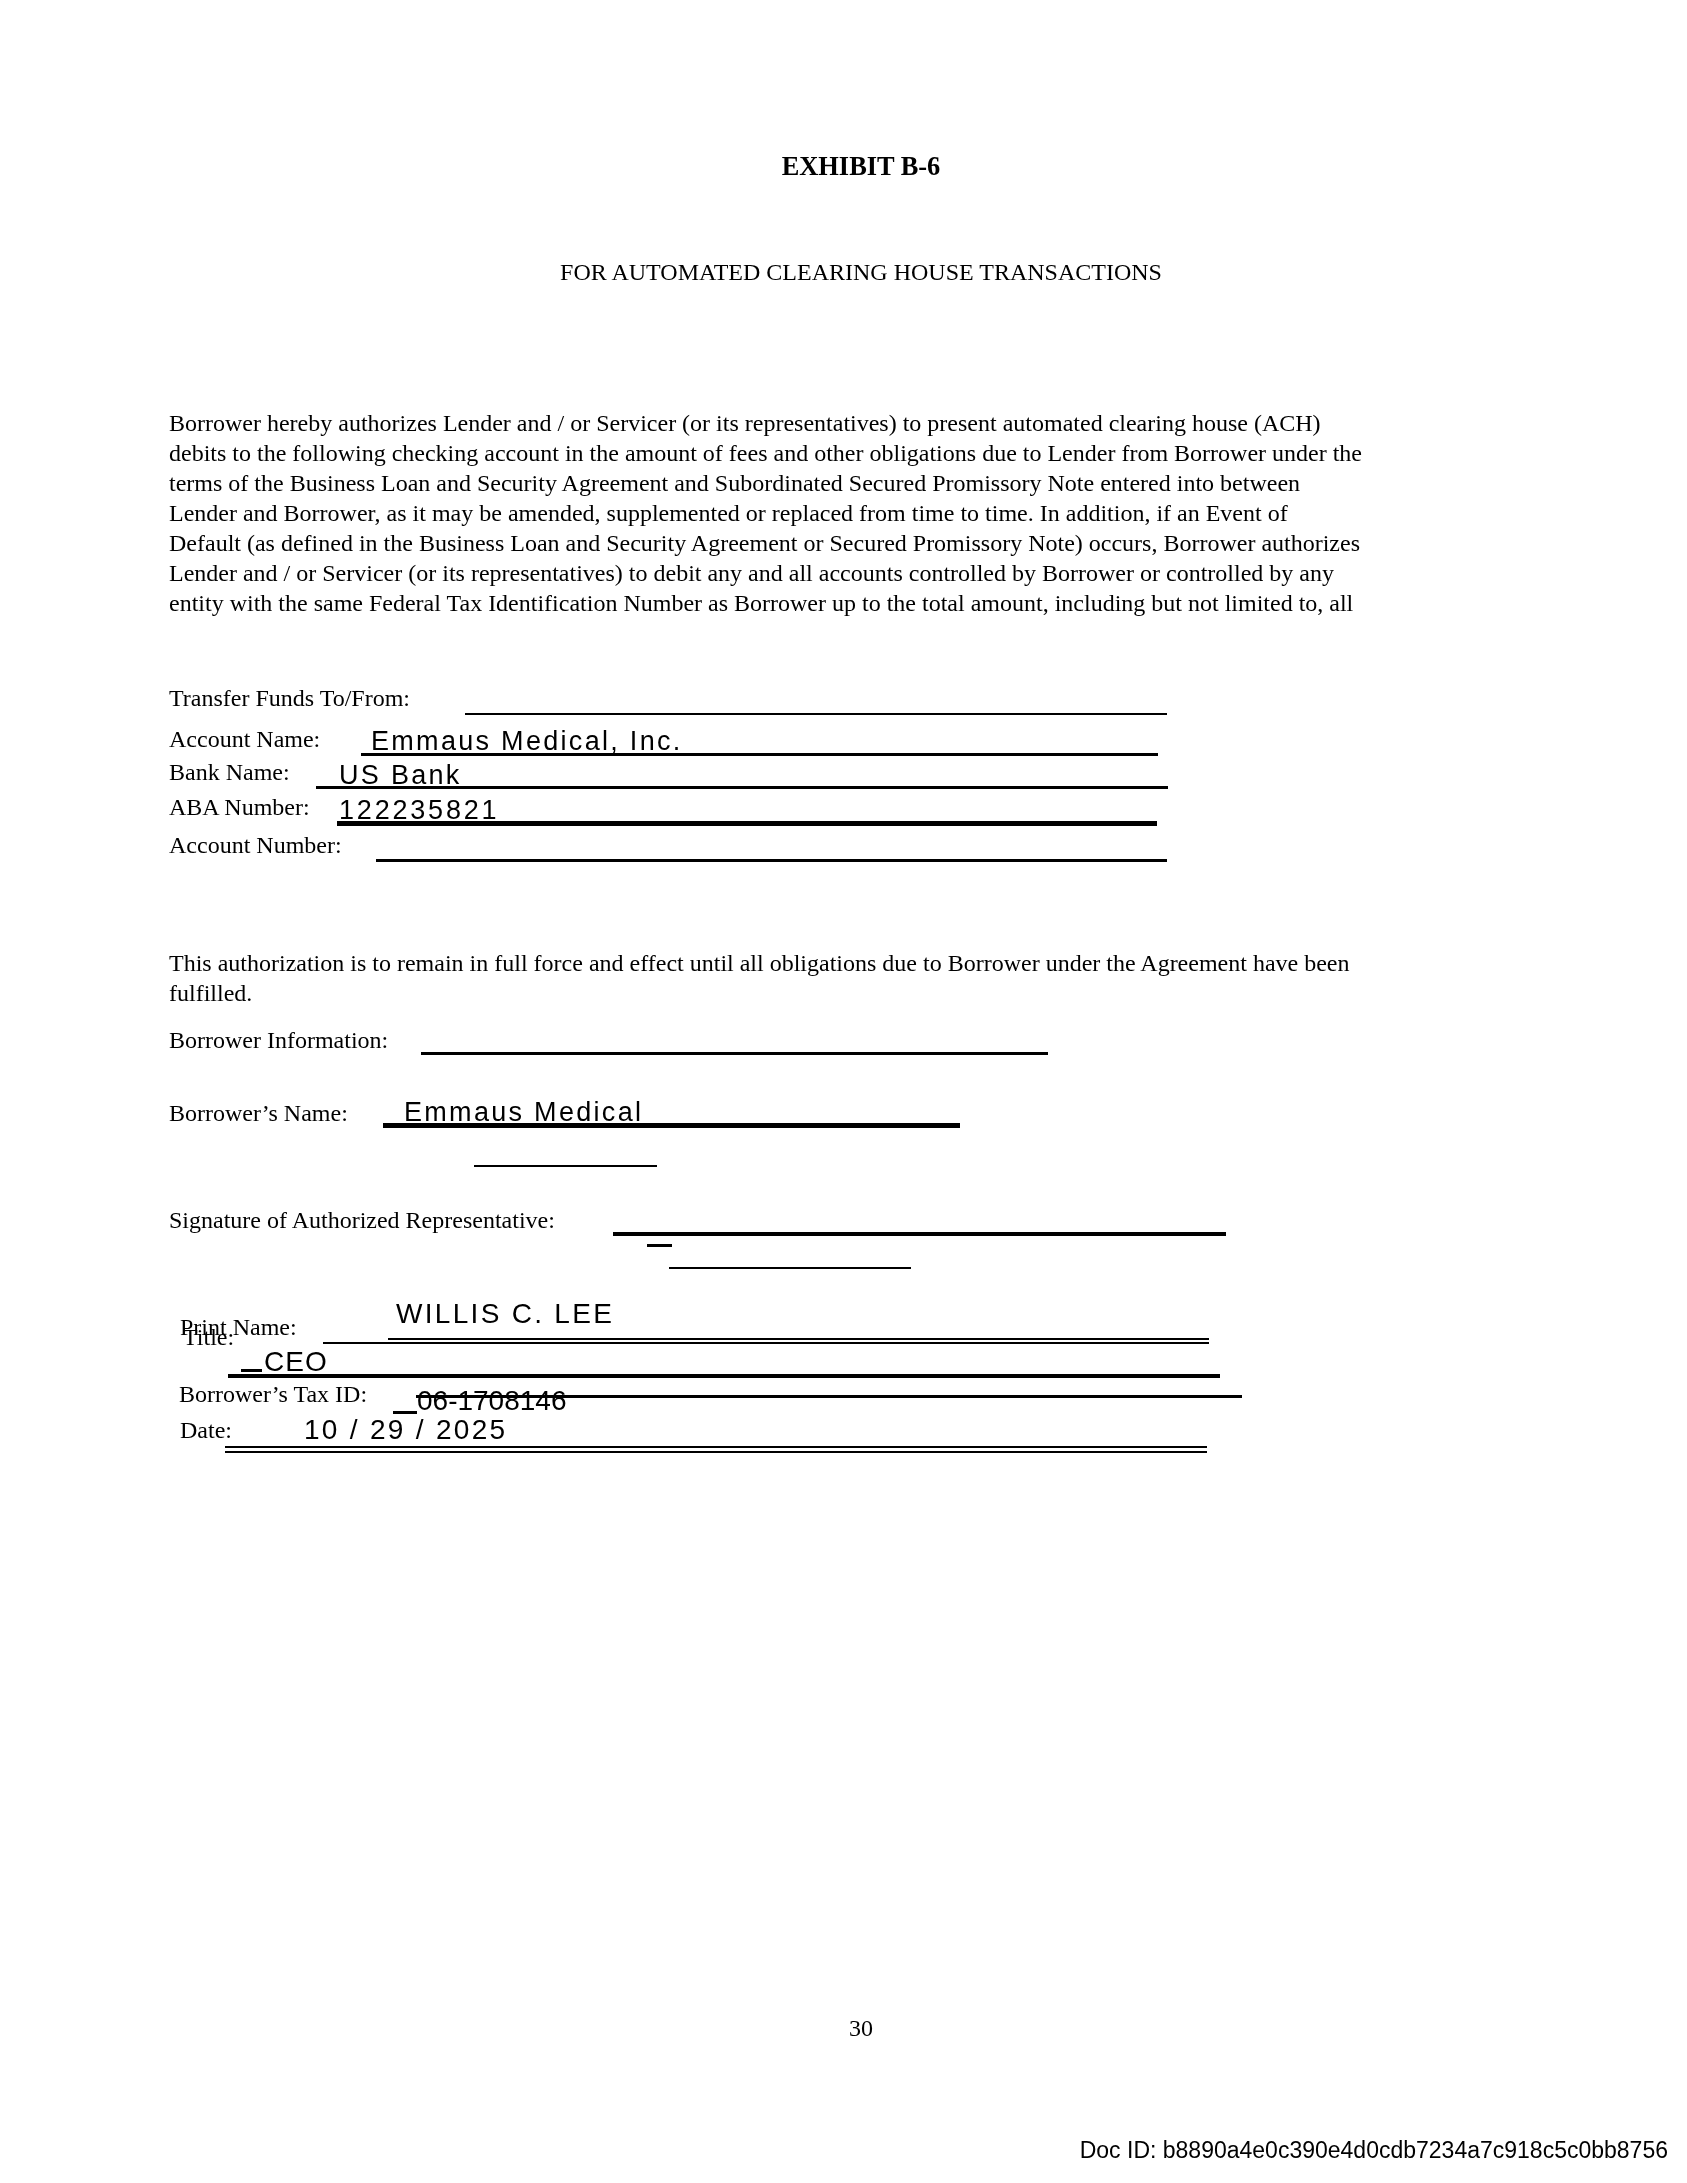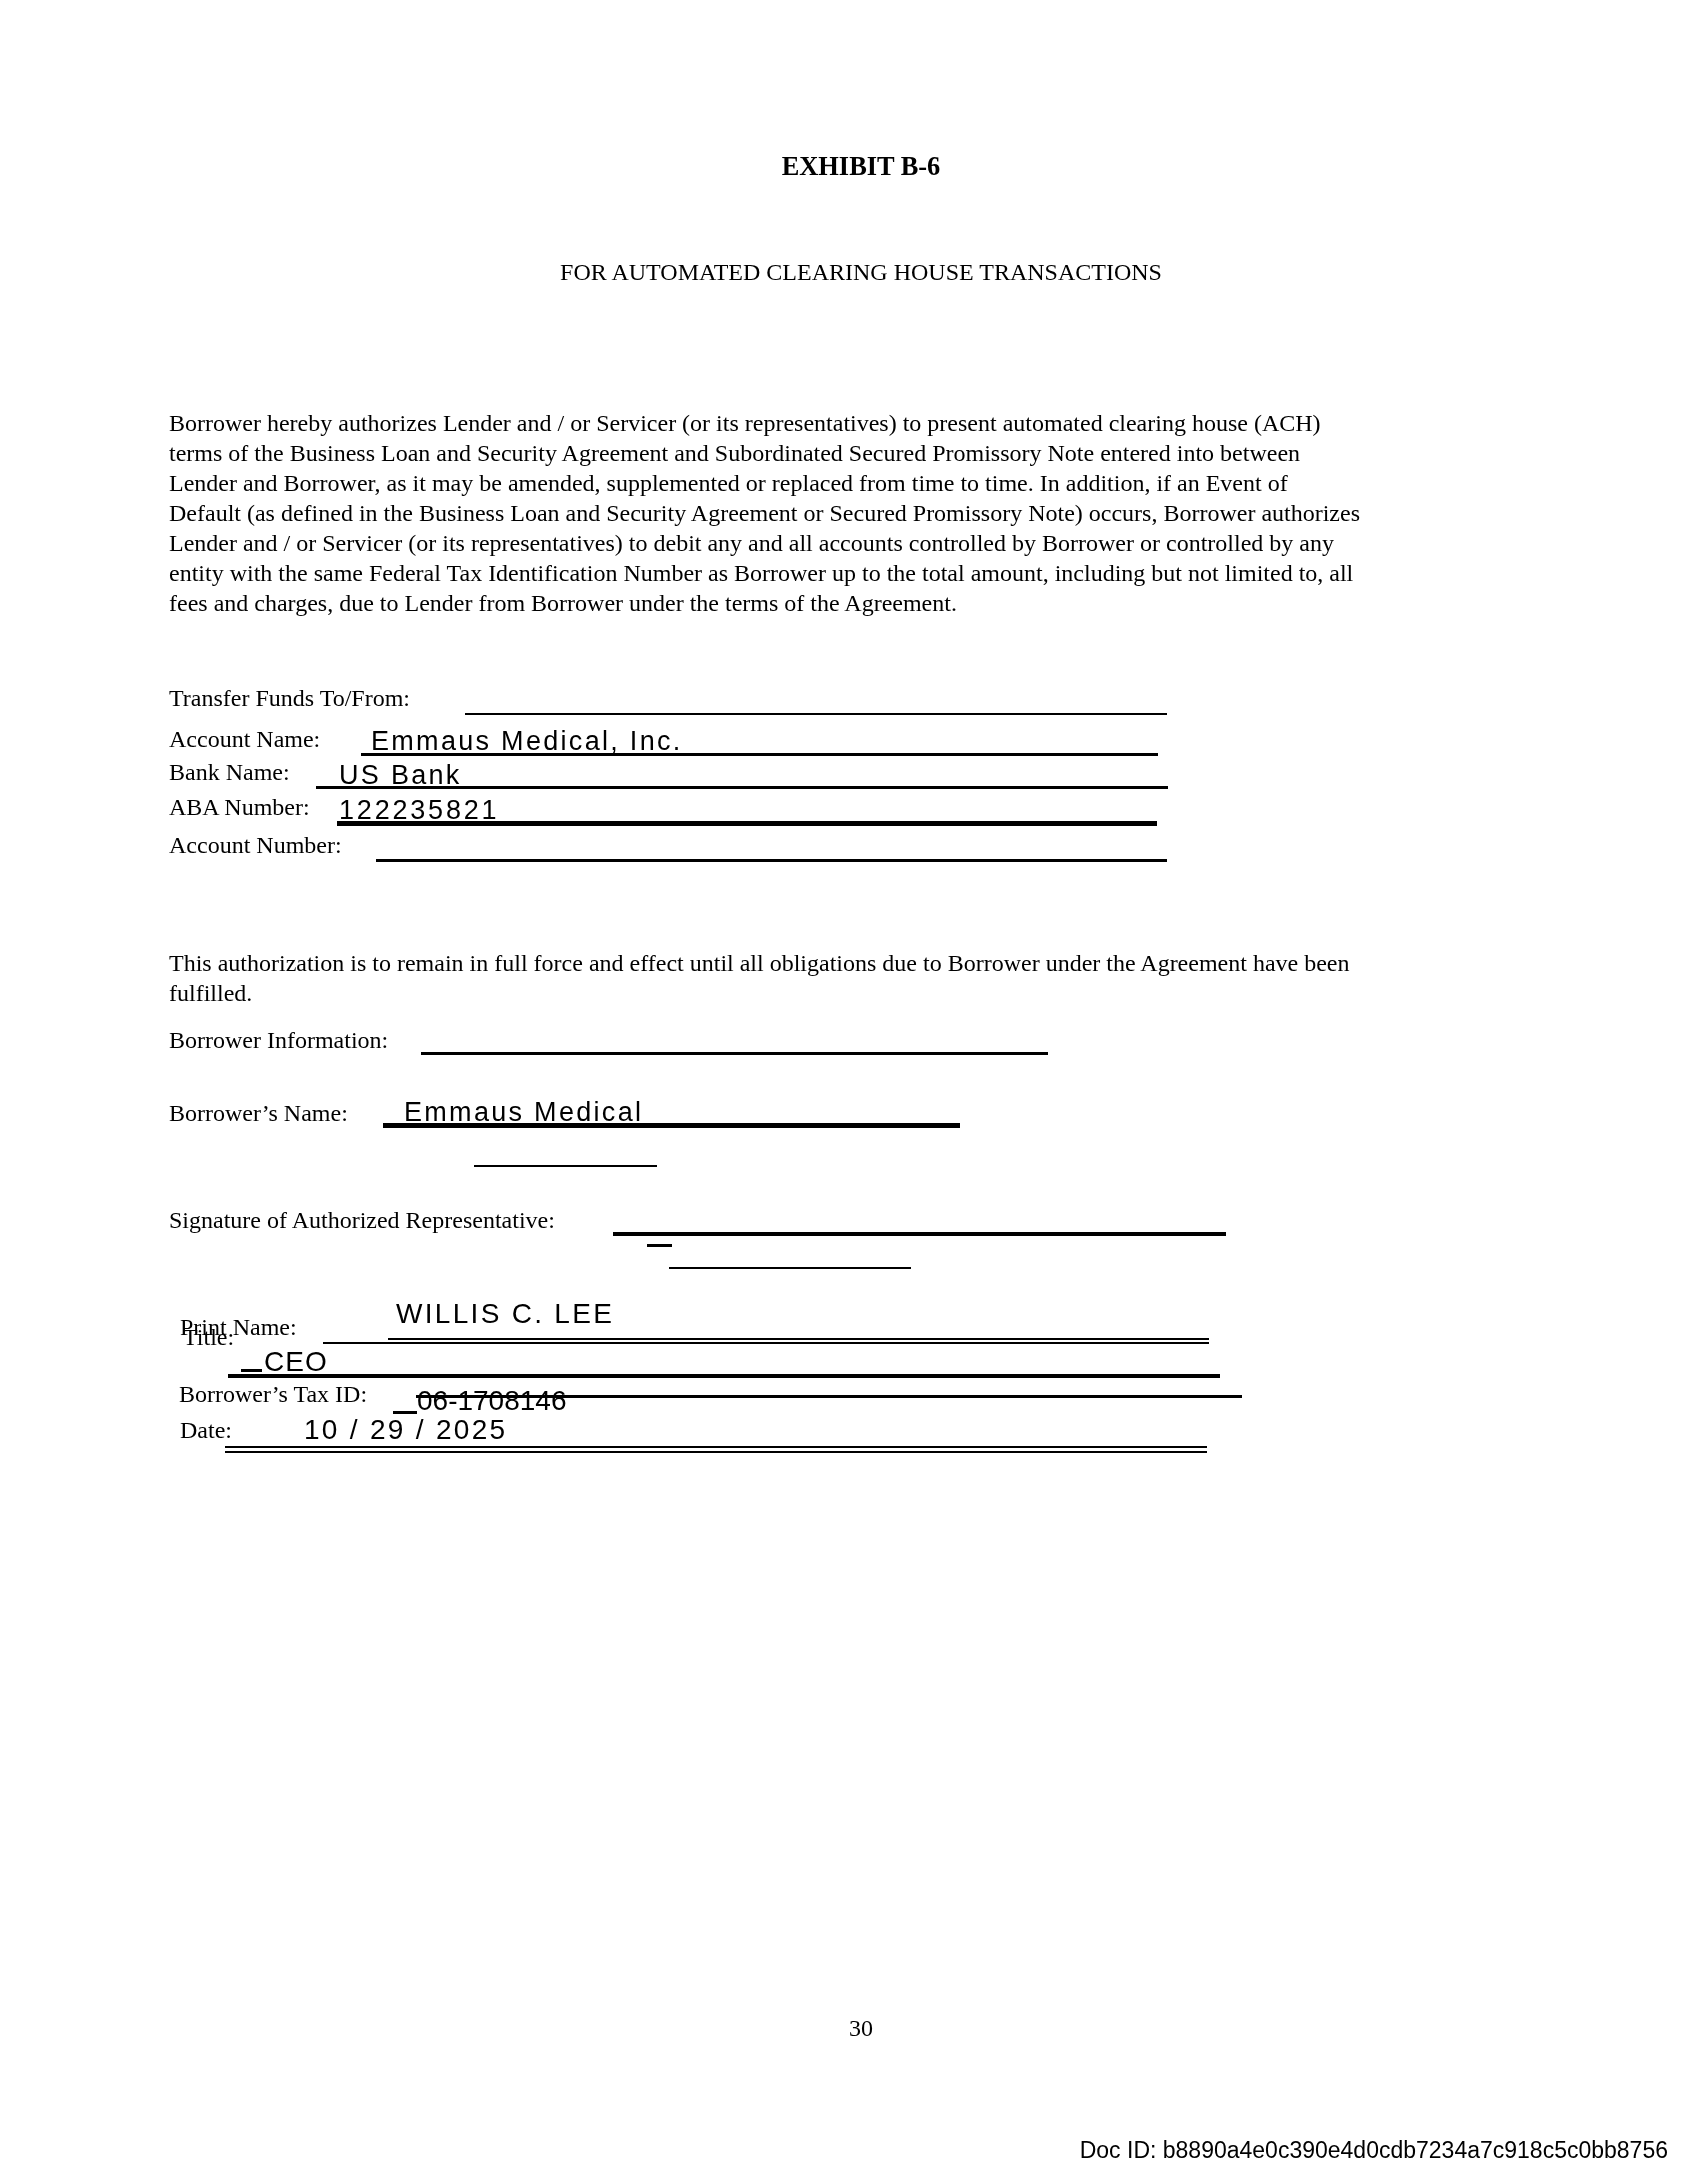--- a/index.html
+++ b/index.html
@@ -55,26 +55,26 @@
 
 <div class="page">
 
   <div class="exhibit-title">EXHIBIT B-6</div>
   <div class="heading">
     <div>FOR AUTOMATED CLEARING HOUSE TRANSACTIONS</div>
   </div>
 
   <div class="para para1">
     <div class="pline">Borrower hereby authorizes Lender and / or Servicer (or its representatives) to present automated clearing house (ACH)</div>
+    <div class="pline">debits to the following checking account in the amount of fees and other obligations due to Lender from Borrower under the</div>
     <div class="pline">terms of the Business Loan and Security Agreement and Subordinated Secured Promissory Note entered into between</div>
     <div class="pline">Lender and Borrower, as it may be amended, supplemented or replaced from time to time. In addition, if an Event of</div>
     <div class="pline">Default (as defined in the Business Loan and Security Agreement or Secured Promissory Note) occurs, Borrower authorizes</div>
     <div class="pline">Lender and / or Servicer (or its representatives) to debit any and all accounts controlled by Borrower or controlled by any</div>
     <div class="pline">entity with the same Federal Tax Identification Number as Borrower up to the total amount, including but not limited to, all</div>
-    <div class="pline">fees and charges, due to Lender from Borrower under the terms of the Agreement.</div>
   </div>
 
   <div class="lbl" style="left:169px; top:685px;">Transfer Funds To/From:</div>
   <div class="rule" style="left:465px; top:713px; width:702px; height:2.3px;"></div>
 
   <div class="lbl" style="left:169px; top:726px;">Account Name:</div>
   <div class="val" style="left:371px; top:726px; font-size:27px;">Emmaus Medical, Inc.</div>
   <div class="rule" style="left:361px; top:753px; width:797px; height:3.4px;"></div>
 
   <div class="lbl" style="left:169px; top:759px;">Bank Name:</div>

